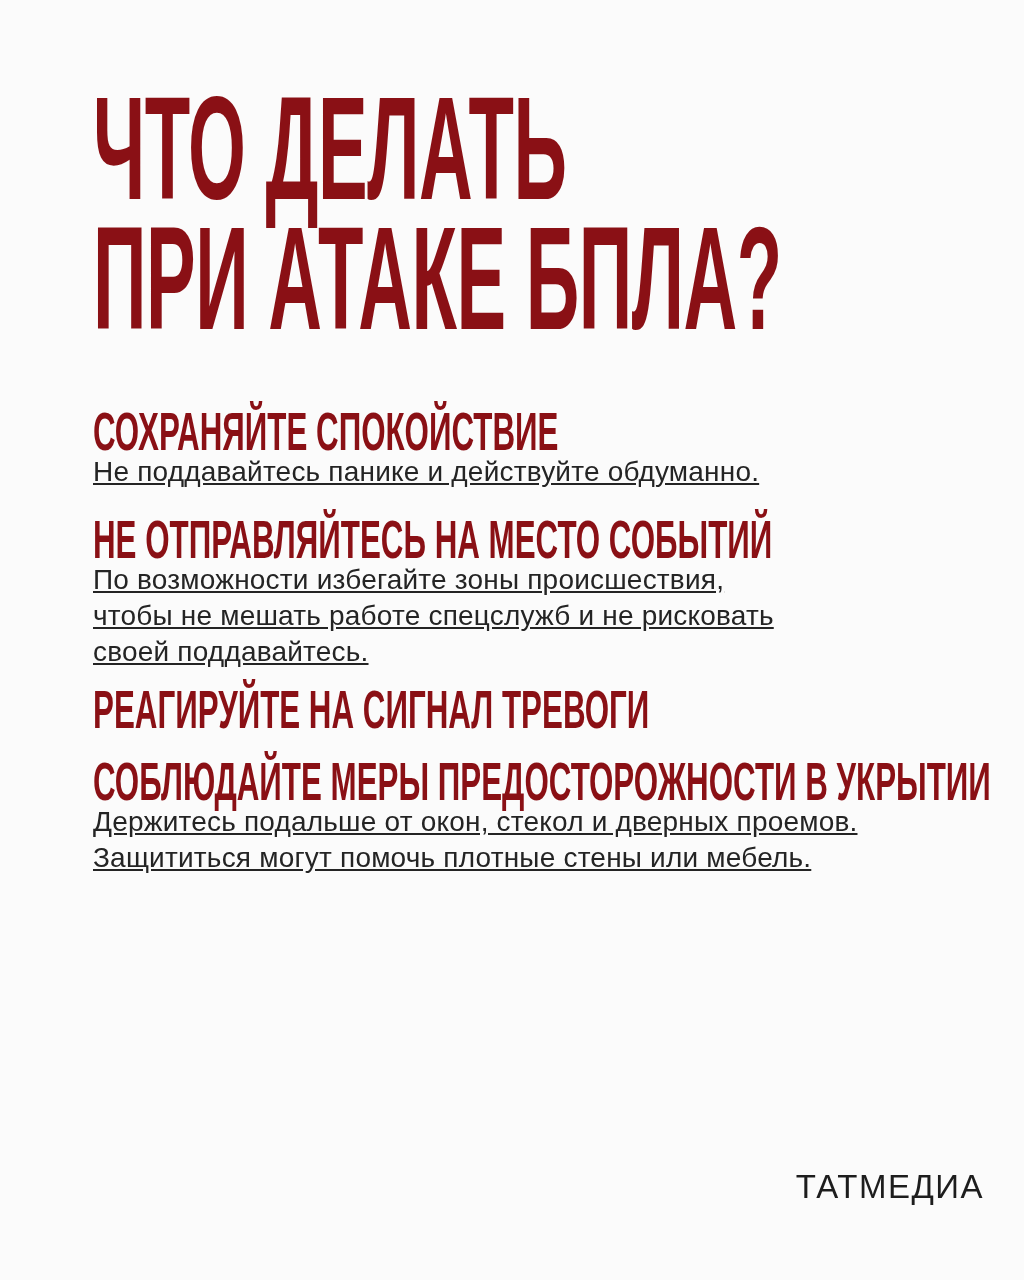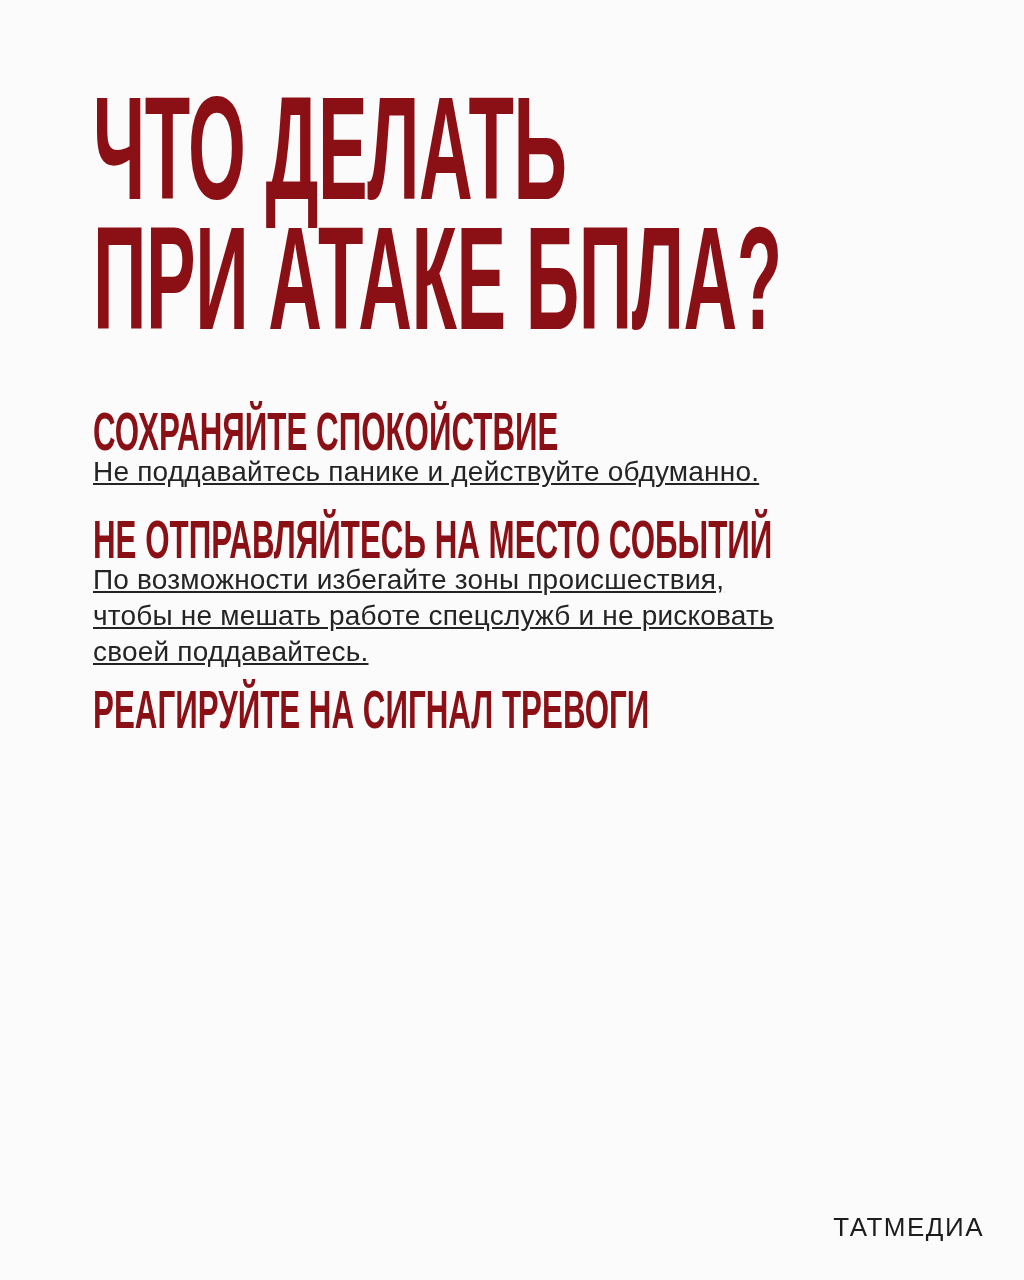--- a/index.html
+++ b/index.html
@@ -50,24 +50,24 @@
     letter-spacing: 0.2px;
     text-decoration: underline;
   }
   .tip.s1 { margin-top: 64px; }
   .tip.s2 { margin-top: 26px; }
   .tip.s3 { margin-top: 16px; }
   .tip.s4 { margin-top: 26px; }
   .tip.s5 { margin-top: 26px; }
   .brand {
     position: absolute;
-    top: 1212px;
+    top: 1168px;
     right: 40px;
     color: var(--footer, #1D1D1D);
-    font-size: 26px;
+    font-size: 33px;
     letter-spacing: 1.5px;
     font-weight: 400;
     text-align: center;
   }
 </style>
 </head>
 <body>
 
 <div class="poster">
 
@@ -85,17 +85,22 @@
     <h2 class="tip-heading">НЕ ОТПРАВЛЯЙТЕСЬ НА МЕСТО СОБЫТИЙ</h2>
     <p class="tip-body">По возможности избегайте зоны происшествия,
 чтобы не мешать работе спецслужб и не рисковать
 своей поддавайтесь.</p>
   </section>
 
   <section class="tip s3">
     <h2 class="tip-heading">РЕАГИРУЙТЕ НА СИГНАЛ ТРЕВОГИ</h2>
   </section>
 
+  <section class="tip s4">
+    <h2 class="tip-heading">СОБЛЮДАЙТЕ МЕРЫ ПРЕДОСТОРОЖНОСТИ В УКРЫТИИ</h2>
+    <p class="tip-body">Держитесь подальше от окон, стекол и дверных проемов.
+Защититься могут помочь плотные стены или мебель.</p>
+  </section>
 
 
   <footer class="brand">ТАТМЕДИА</footer>
 
 </div>
 
 </body></html>

